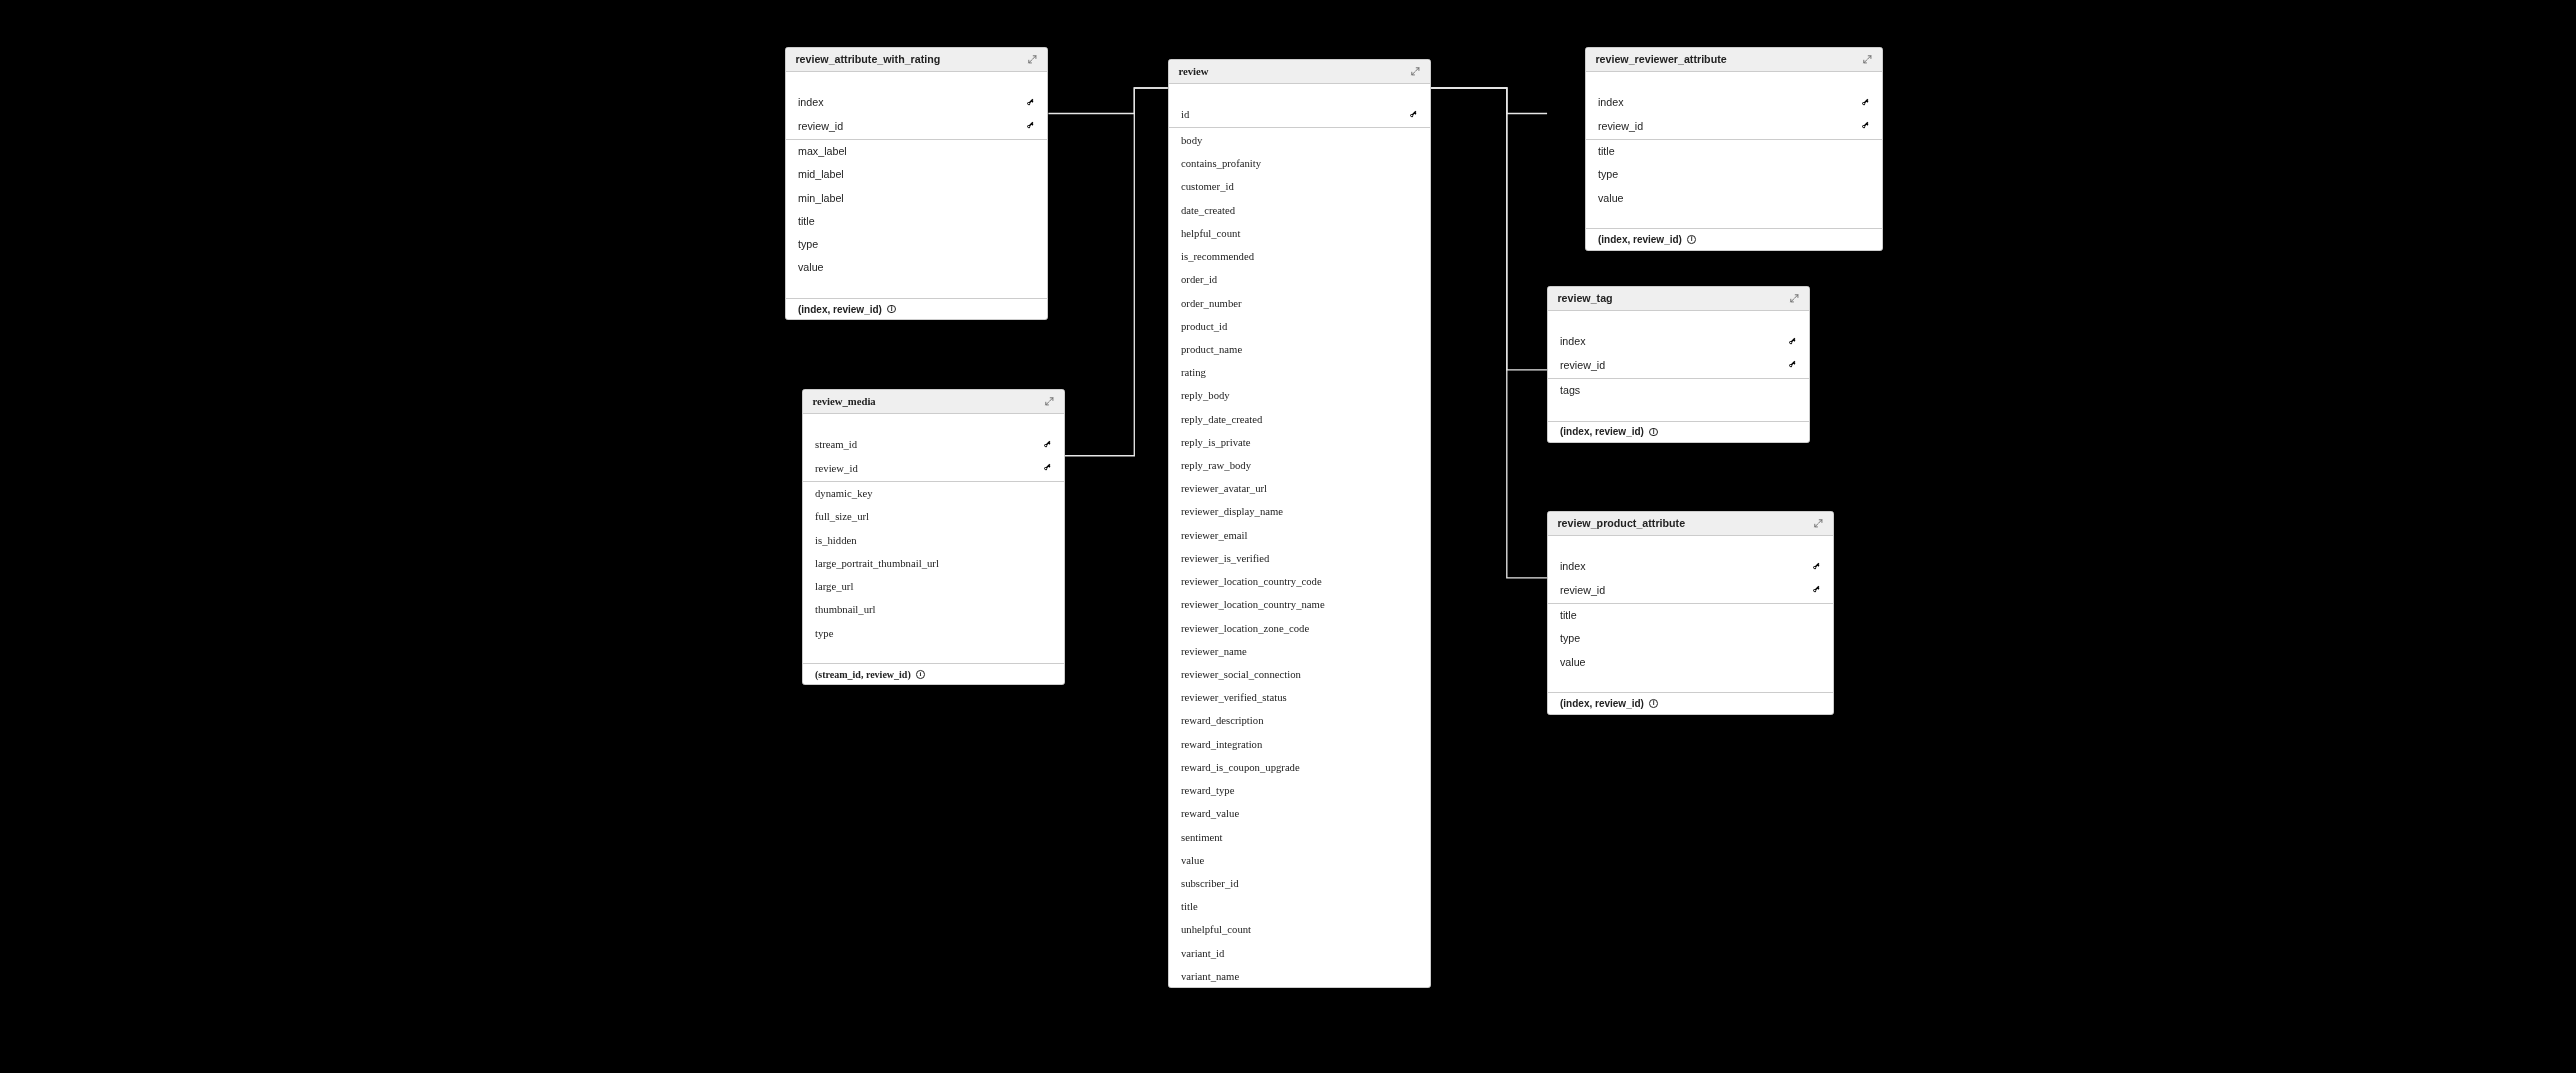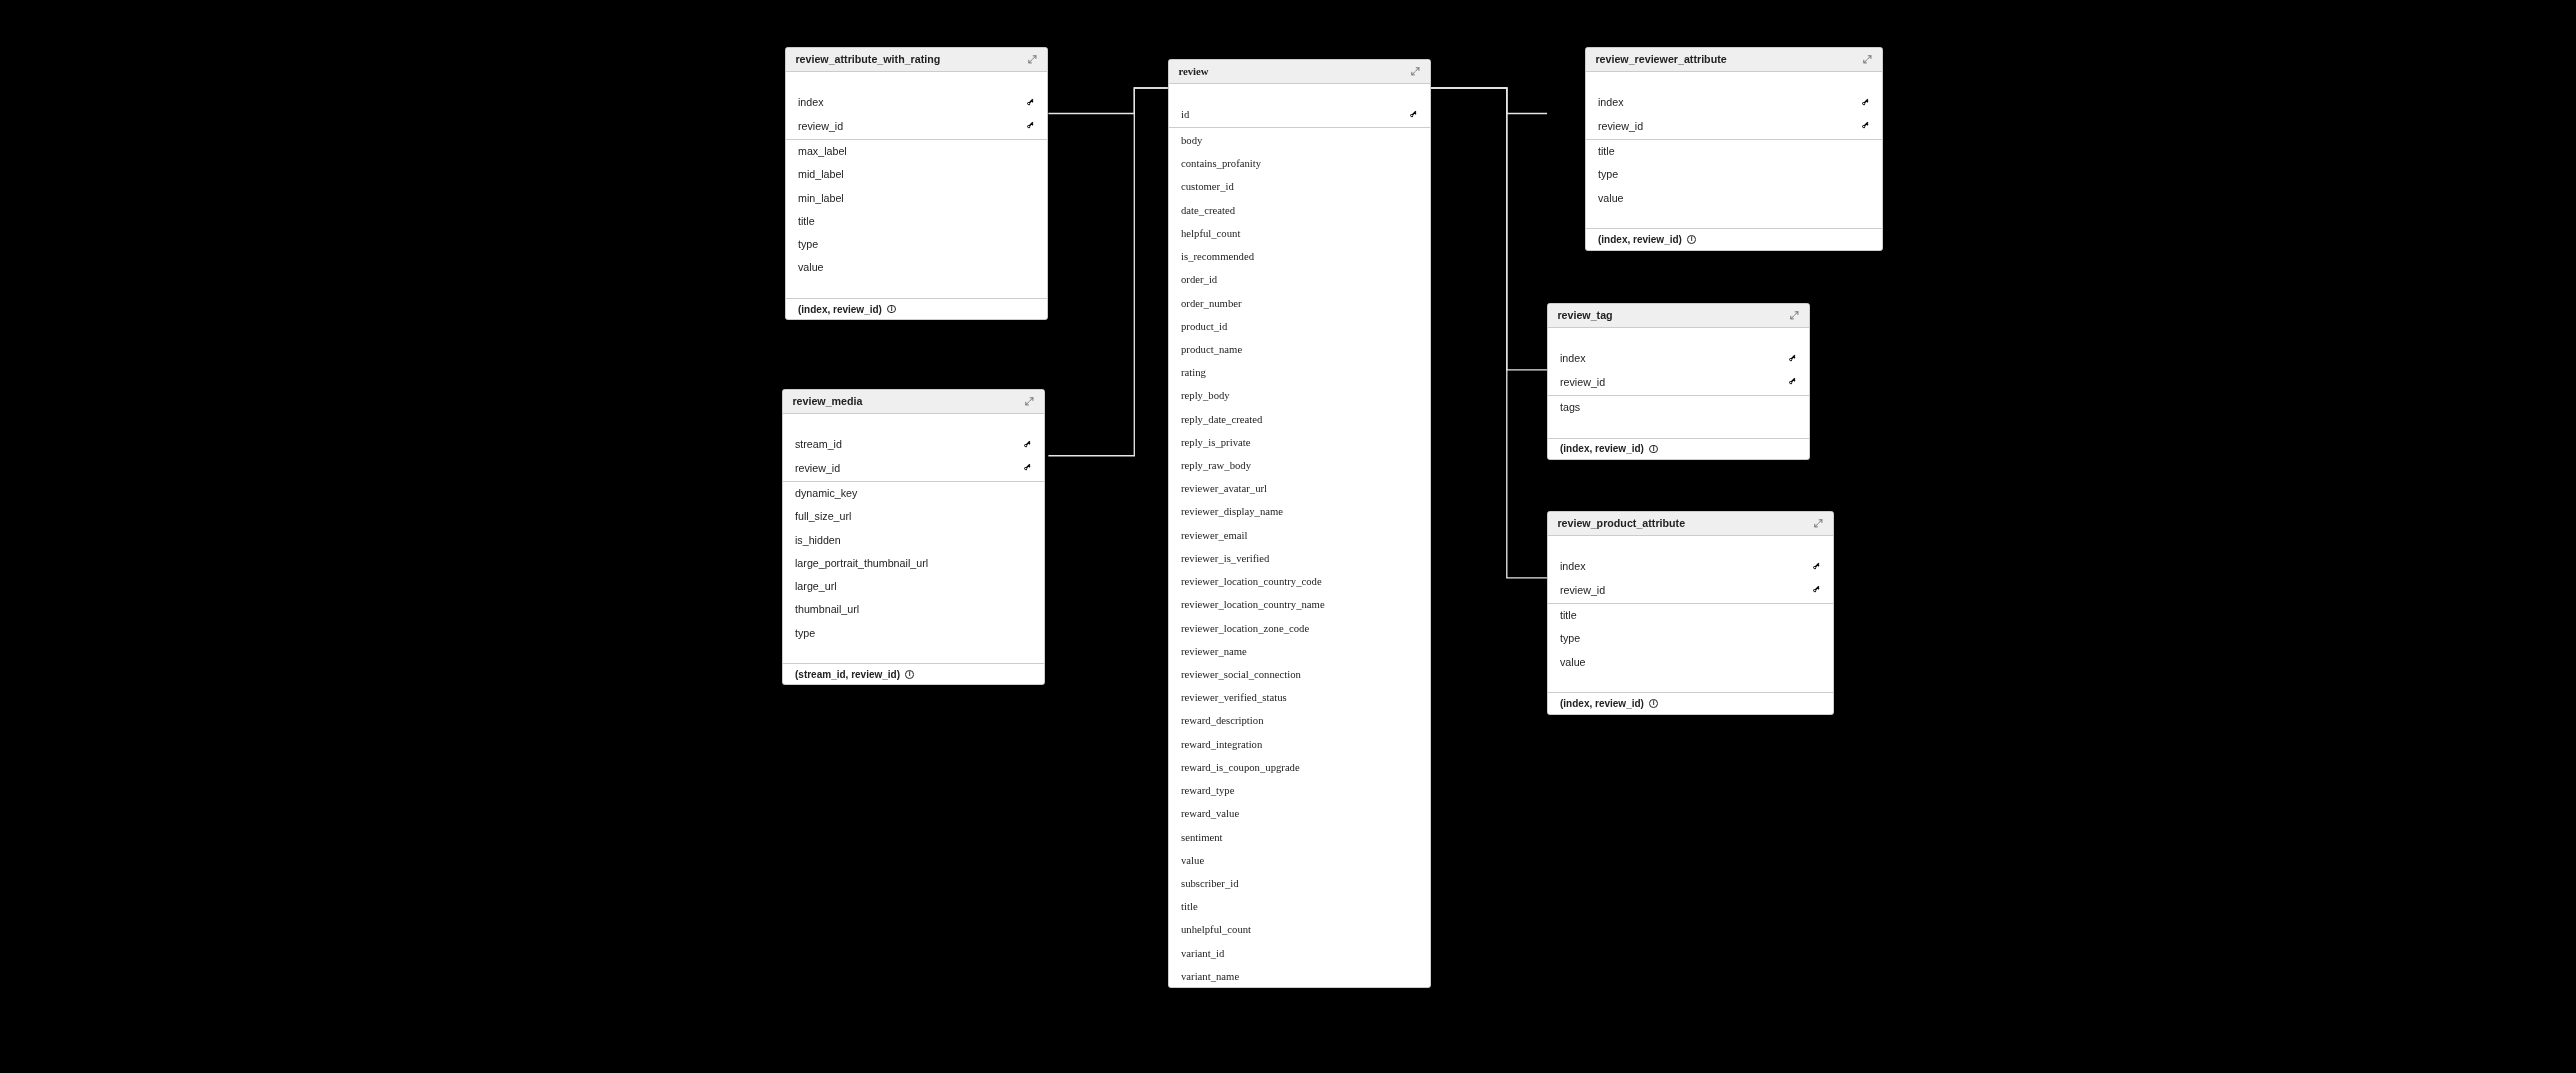--- a/index.html
+++ b/index.html
@@ -156,21 +156,21 @@
         </div>
         <div class="row">
           <span class="col-name">value</span>
         </div>
       </div>
       <div class="footer-row">
         <span>(index, review_id)</span>
         <span class="info-icon">i</span>
       </div>
     </div>
-    <div class="table-card" style="left: 782px; top: 389px; width: 263px;">
+    <div class="table-card" style="left: 802px; top: 389px; width: 263px; font-family: Liberation Serif, serif;">
       <div class="table-header">
         <span>review_media</span>
         <span class="expand-icon">
           <svg viewBox="0 0 24 24" fill="none" stroke="currentColor" stroke-width="2" stroke-linecap="round" stroke-linejoin="round">
             <path d="M14 4h6v6"></path>
             <path d="M10 20H4v-6"></path>
             <path d="M20 4l-7 7"></path>
             <path d="M4 20l7-7"></path>
           </svg>
         </span>
@@ -393,21 +393,21 @@
         </div>
         <div class="row">
           <span class="col-name">value</span>
         </div>
       </div>
       <div class="footer-row">
         <span>(index, review_id)</span>
         <span class="info-icon">i</span>
       </div>
     </div>
-    <div class="table-card" style="left: 1547px; top: 303px; width: 263px;">
+    <div class="table-card" style="left: 1547px; top: 286px; width: 263px;">
       <div class="table-header">
         <span>review_tag</span>
         <span class="expand-icon">
           <svg viewBox="0 0 24 24" fill="none" stroke="currentColor" stroke-width="2" stroke-linecap="round" stroke-linejoin="round">
             <path d="M14 4h6v6"></path>
             <path d="M10 20H4v-6"></path>
             <path d="M20 4l-7 7"></path>
             <path d="M4 20l7-7"></path>
           </svg>
         </span>

